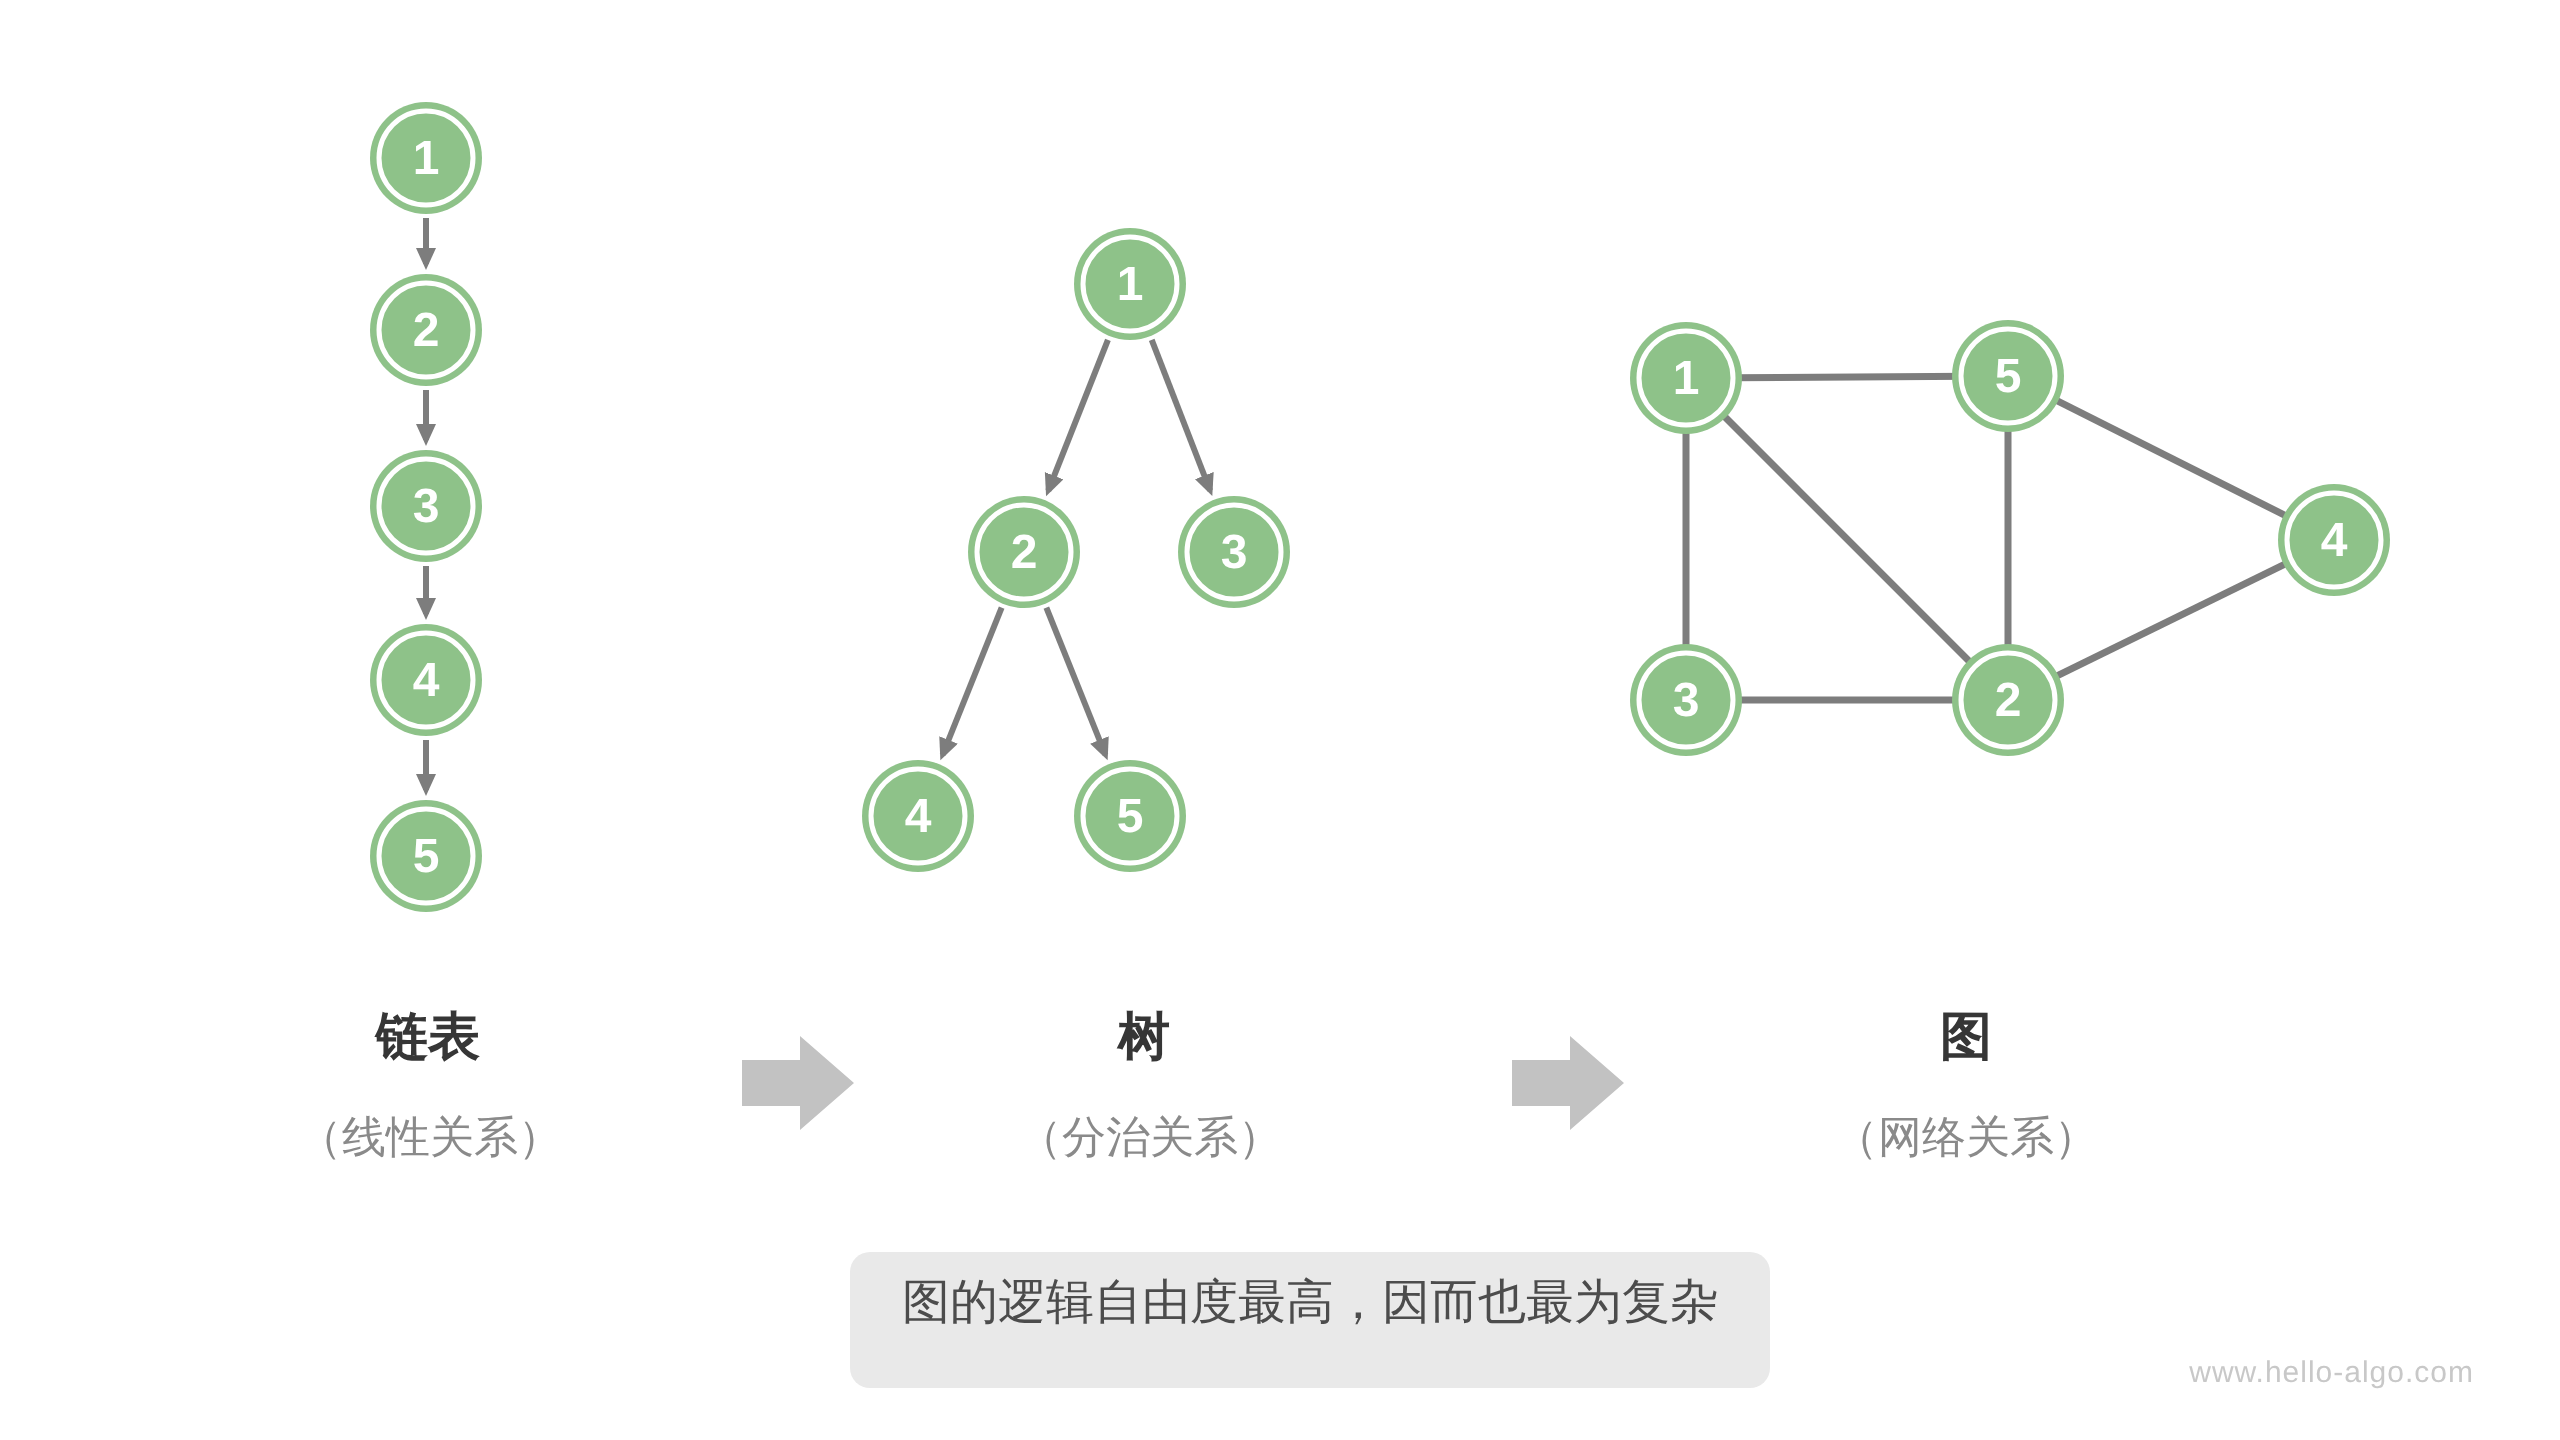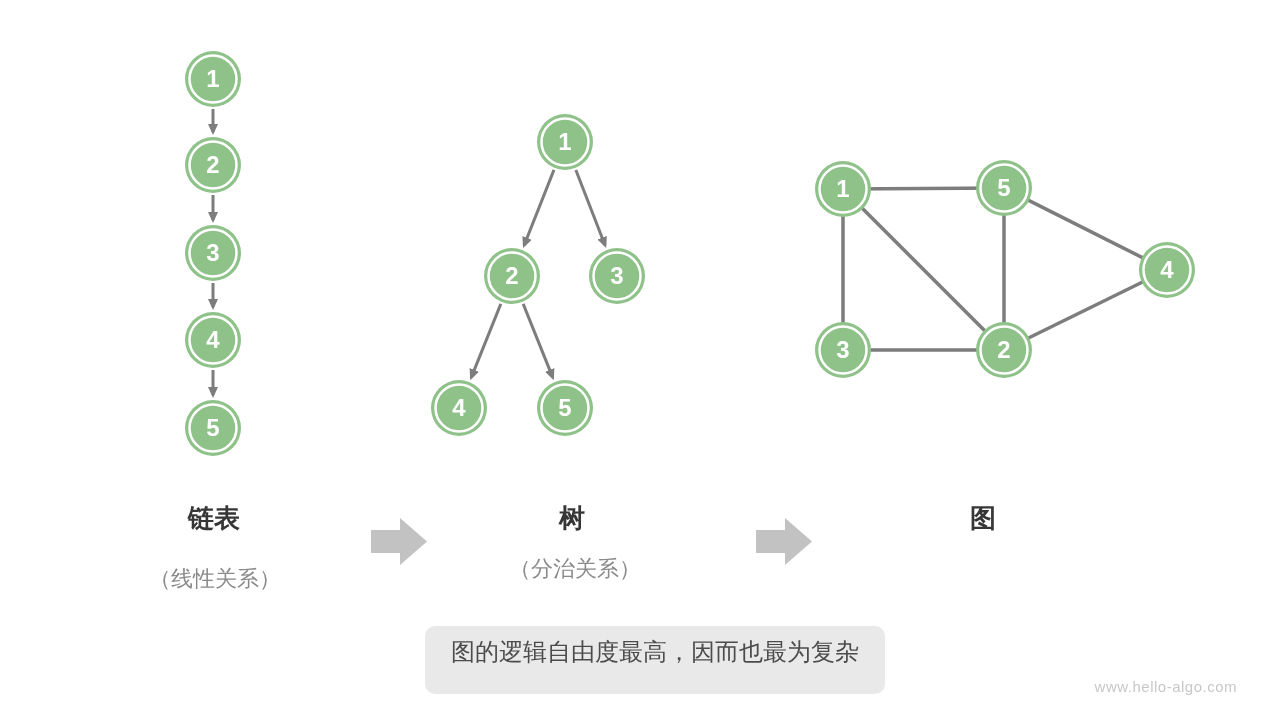--- a/index.html
+++ b/index.html
@@ -15,21 +15,21 @@
     font-size:26px;font-weight:bold;color:var(--label,#363636);
     white-space:nowrap;
     text-align:center;
   }
   .section-sublabel{
     position:absolute;transform:translateX(-50%);
     font-size:22px;font-weight:normal;color:var(--sublabel,#8a8a8a);
     white-space:nowrap;
   }
   .pos-list-label{left:214px;top:501px;}
-  .pos-list-sub{left:215px;top:554px;margin-top:10px;}
+  .pos-list-sub{left:215px;top:554px;}
   .pos-tree-label{left:572px;top:501px;}
   .pos-tree-sub{left:575px;top:554px;}
   .pos-graph-label{left:983px;top:501px;}
   .pos-graph-sub{left:983px;top:554px;}
   .caption{
     position:absolute;left:425px;top:626px;height:68px;line-height:51px;
     padding:0 26px;border-radius:10px;white-space:nowrap;
     background:var(--caption-bg,#e9e9e9);color:var(--caption-text,#4c4c4c);
     font-size:24px;
   }
@@ -152,18 +152,19 @@
     <polygon class="block-arrow" transform="translate(756,518)" points="0,12 29,12 29,0 56,23.5 29,47 29,35 0,35" fill="#C2C2C2"></polygon>
   </svg>
 
   <div class="section-label pos-list-label">链表</div>
   <div class="section-sublabel pos-list-sub">（线性关系）</div>
 
   <div class="section-label pos-tree-label">树</div>
   <div class="section-sublabel pos-tree-sub">（分治关系）</div>
 
   <div class="section-label pos-graph-label">图</div>
+  <div class="section-sublabel pos-graph-sub">（网络关系）</div>
 
   <div class="caption">图的逻辑自由度最高，因而也最为复杂</div>
 
   <div class="watermark">www.hello-algo.com</div>
 
 </div>
 
 </body></html>

